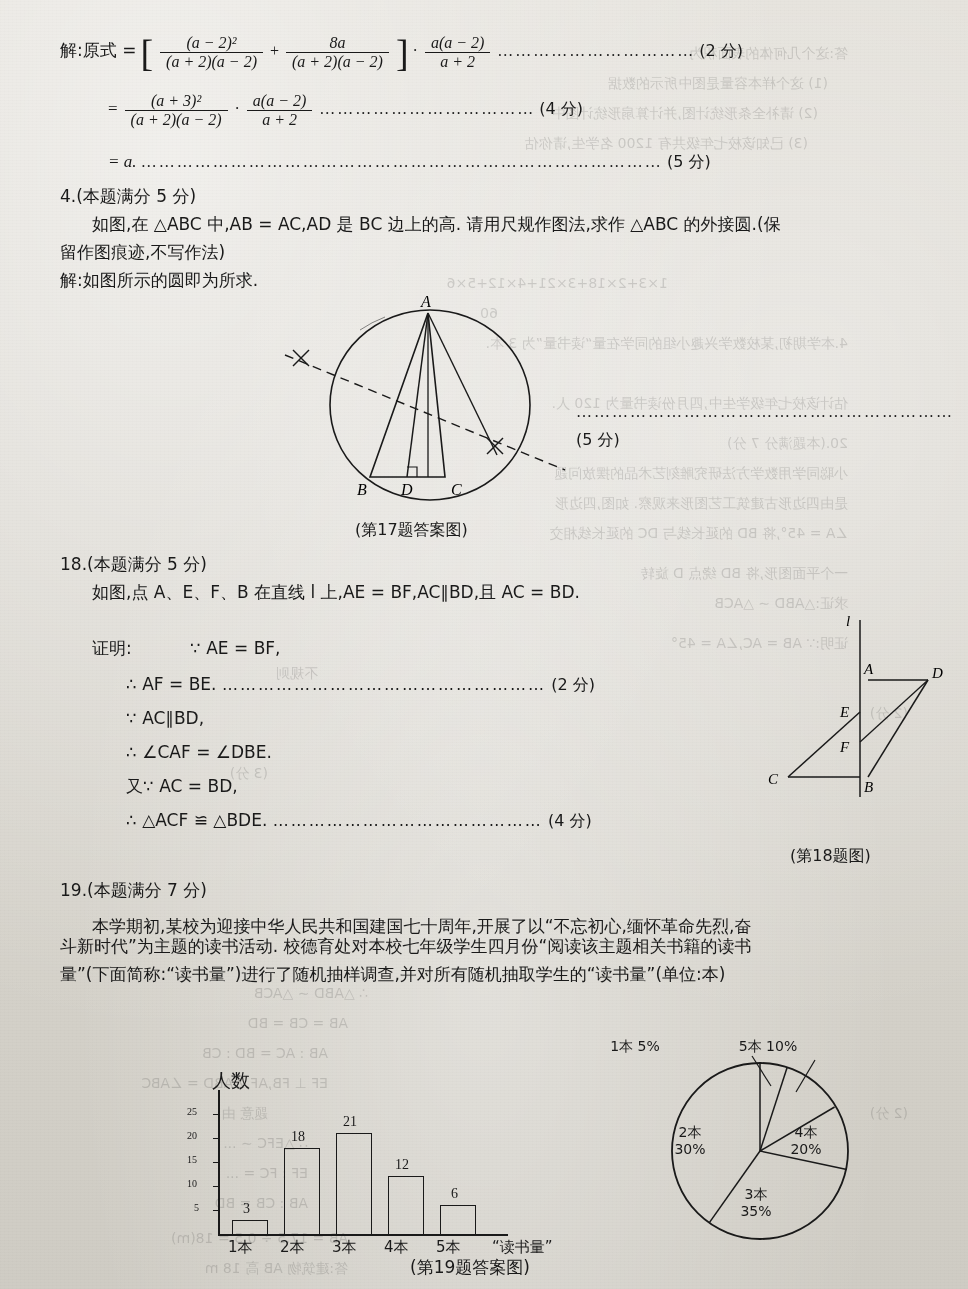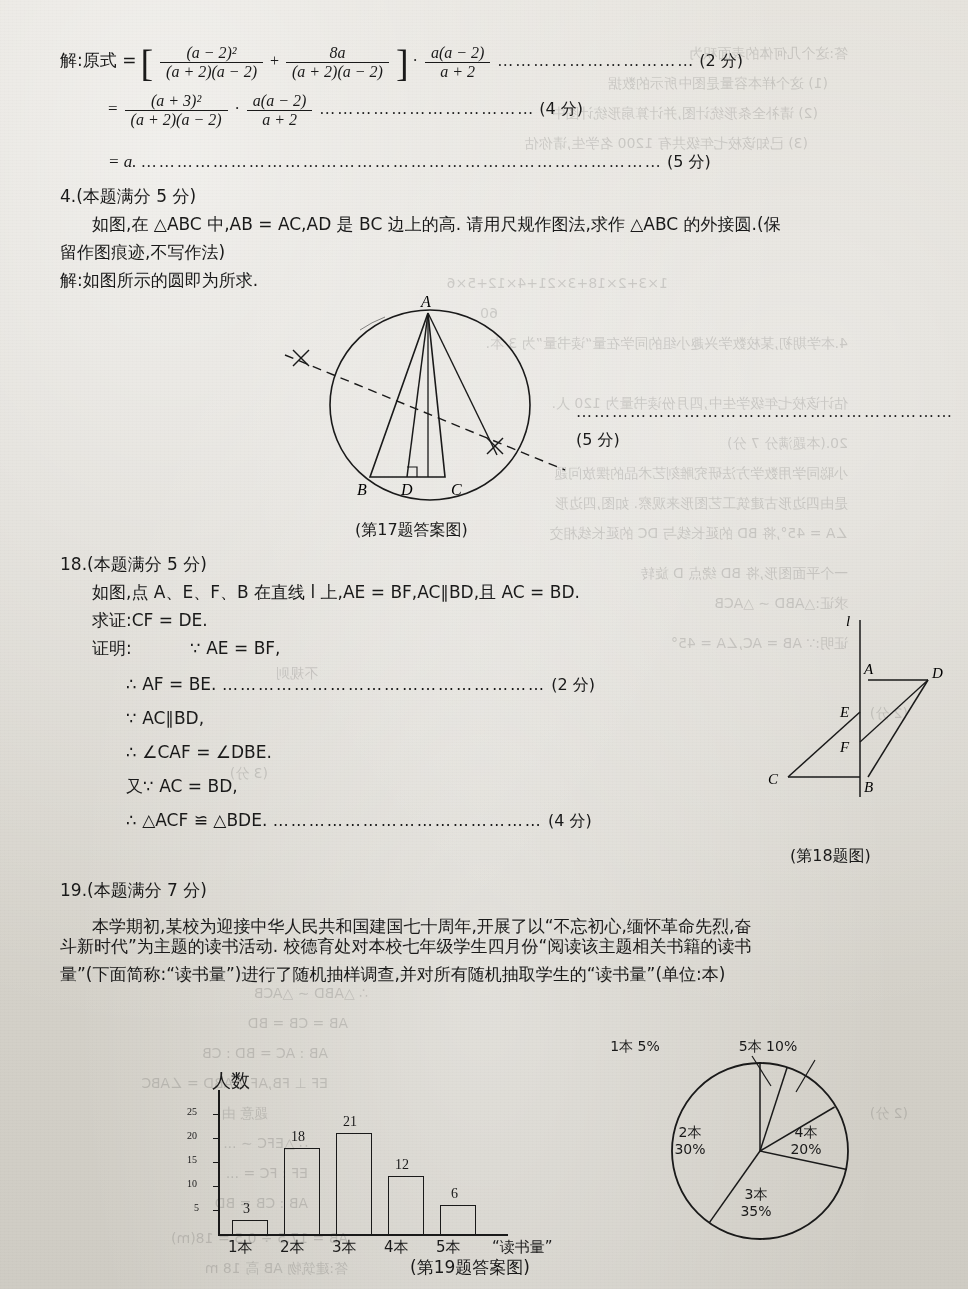--- a/index.html
+++ b/index.html
@@ -98,21 +98,21 @@
   <div style="left:660px;top:1160px;">EF : FC = ...</div>
   <div style="left:660px;top:1190px;">AB : CB = BD</div>
   <div style="left:620px;top:1225px;">AB = 17.5 ÷ 0.5 = 18(m)</div>
   <div style="left:620px;top:1255px;">答:建筑物 AB 高 18 m</div>
   <div style="left:60px;top:700px;">(2 分)</div>
   <div style="left:60px;top:1100px;">(2 分)</div>
 </div>
 
 <div class="content">
 
-  <div class="blk" style="left:60px;top:44px;width:880px;">
+  <div class="blk" style="left:60px;top:34px;width:880px;">
     <span class="line cn">解:原式 =</span>
     <span class="bigbr">[</span>
     <span class="frac it">
       <span class="num">(a − 2)²</span>
       <span class="den">(a + 2)(a − 2)</span>
     </span>
     <span>+</span>
     <span class="frac it">
       <span class="num">8a</span>
       <span class="den">(a + 2)(a − 2)</span>
@@ -187,21 +187,20 @@
     <span class="dots" style="font-size:16px;">………………………………………………………</span>
     <span class="cn" style="font-size:16px;">(5 分)</span>
   </div>
 
   <div class="blk cn" style="left:355px;top:520px;font-size:16px;">(第17题答案图)</div>
 
   <div class="blk line cn" style="left:60px;top:550px;">
     <span>18.</span><span>(本题满分 5 分)</span>
   </div>
   <div class="blk line cn" style="left:92px;top:578px;width:700px;">如图,点 A、E、F、B 在直线 l 上,AE = BF,AC∥BD,且 AC = BD.</div>
-  <div class="blk line cn" style="left:92px;top:606px;width:700px;">求证:CF = DE.</div>
   <div class="blk line cn" style="left:92px;top:634px;">证明:</div>
 
   <div class="blk line cn" style="left:190px;top:634px;">
     <span>∵ AE = BF,</span>
   </div>
   <div class="blk line cn" style="left:126px;top:670px;">
     <span>∴ AF = BE.</span>
     <span class="dots" style="font-size:16px;">………………………………………………</span>
     <span style="font-size:16px;">(2 分)</span>
   </div>

